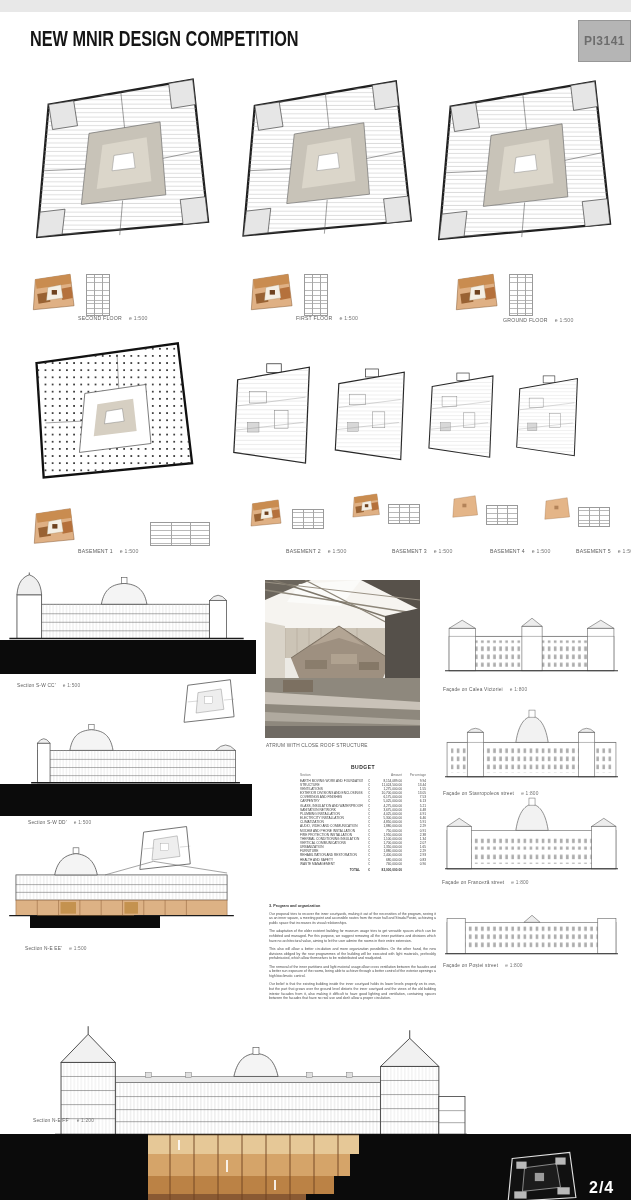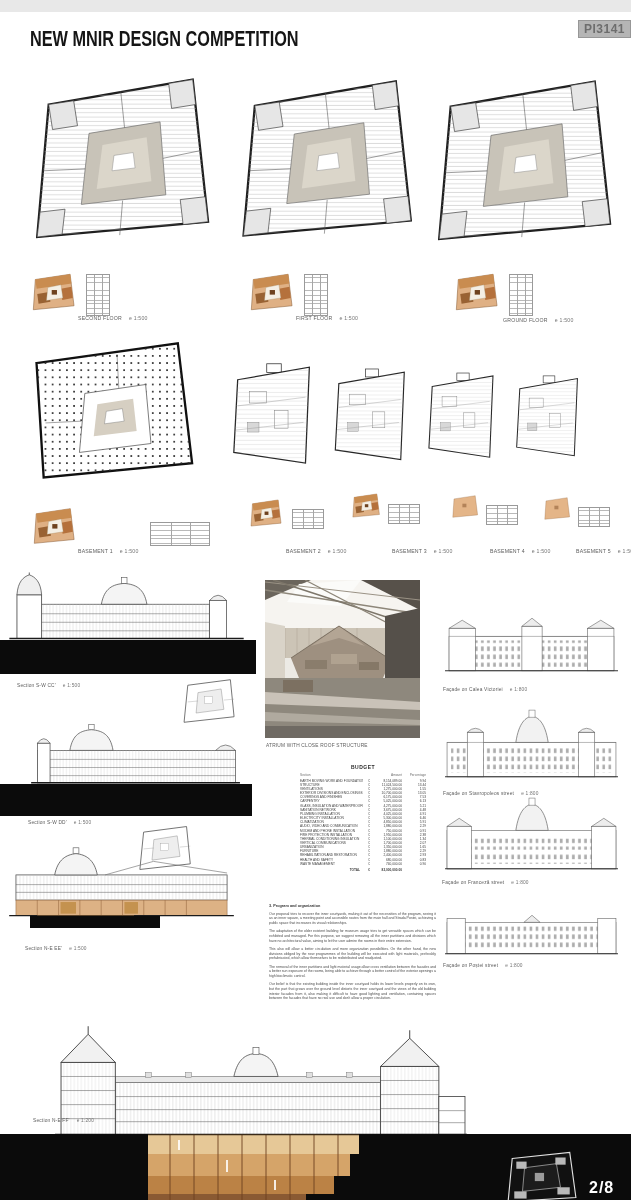--- a/index.html
+++ b/index.html
@@ -2,21 +2,21 @@
 <html><head>
 <meta charset="utf-8">
 <style>
   html,body{margin:0;padding:0;background:#e8e8e8;}
   .board{position:relative;width:631px;height:1200px;background:#ffffff;overflow:hidden;
          font-family:"Liberation Sans",sans-serif;margin:12px auto;}
   .abs{position:absolute;}
   .title{position:absolute;left:30px;top:14px;font-size:22px;font-weight:800;color:#151515;
          transform:scaleX(.74);transform-origin:left top;white-space:nowrap;}
   .badge{position:absolute;left:578px;top:8px;background:#b5b5b5;border:1px solid #979797;
-         color:#6d6d6d;font-size:12px;font-weight:bold;padding:1px 5px;letter-spacing:.5px;}
+         color:#6d6d6d;font-size:12px;font-weight:bold;padding:13px 5px;letter-spacing:.5px;}
   .lbl{position:absolute;font-size:5.2px;color:#5d5d5d;white-space:nowrap;letter-spacing:.2px;}
   .lbl .sc{margin-left:7px;color:#757575;}
   .lbl.small{font-size:4.8px;}
   .legend{position:absolute;background:repeating-linear-gradient(to bottom,#ffffff 0 2.1px,#b9b9b9 2.1px 2.6px);
           border:1px solid #9a9a9a;}
   .legend::before{content:"";position:absolute;left:34%;top:0;bottom:0;border-left:1px solid #a6a6a6;}
   .legend::after{content:"";position:absolute;left:68%;top:0;bottom:0;border-left:1px solid #a6a6a6;}
   .blackband{position:absolute;background:#0b0b0b;}
   .budget{position:absolute;left:300px;top:752px;width:126px;font-size:3.2px;color:#3c3c3c;}
   .b-title{text-align:center;font-weight:bold;font-size:5px;letter-spacing:.5px;margin-bottom:3px;color:#2a2a2a;}
@@ -637,15 +637,15 @@
   <div class="lbl small" style="left:33px;top:1106px">
     <span>Section N-E  FF'</span><span class="sc">e 1:200</span>
   </div>
   <div class="blackband" style="left:0;top:1122px;width:631px;height:78px"></div>
   <svg class="abs" style="left:148px;top:1122px" width="215" height="74">
       <use href="#base-color-sec"></use>
     </svg>
   <svg class="abs" style="left:504px;top:1136px" width="76" height="58">
       <use href="#key-invert"></use>
     </svg>
-  <div class="pagenum">2/8</div>
+  <div class="pagenum">2/4</div>
 
 </div>
 
 </body></html>

